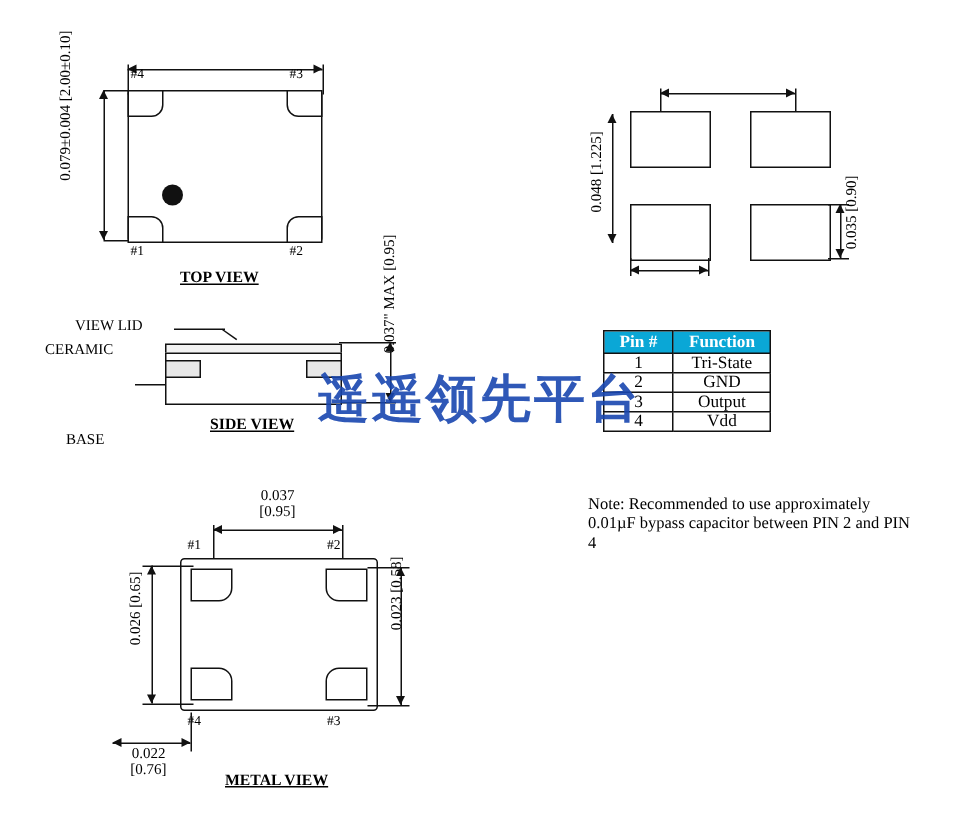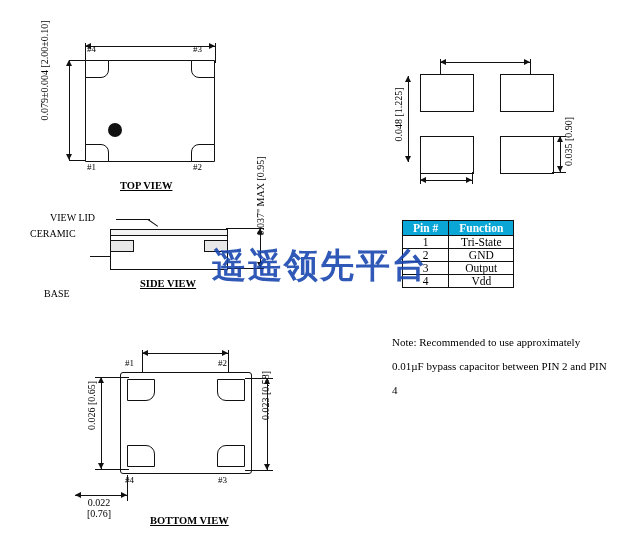--- a/index.html
+++ b/index.html
@@ -26,21 +26,21 @@
   .arrowR{border-top:3px solid transparent;border-bottom:3px solid transparent;border-left:6px solid #111;}
   .arrowU{border-left:3px solid transparent;border-right:3px solid transparent;border-bottom:6px solid #111;}
   .arrowD{border-left:3px solid transparent;border-right:3px solid transparent;border-top:6px solid #111;}
   .vdim{font-size:10px;line-height:11px;text-align:center;white-space:nowrap;
         transform:rotate(-90deg);transform-origin:center center;}
   
   table.pintable{border-collapse:collapse;font-size:11px;}
   table.pintable th{background:#0aa7d6;color:#fff;font-weight:bold;border:1px solid #111;
     padding:1px 10px;text-align:center;font-size:11.5px;}
   table.pintable td{border:1px solid #111;padding:0px 10px;text-align:center;font-size:11.5px;}
-  .note{font-size:11px;line-height:24px;width:215px;}
+  .note{font-size:11px;line-height:13px;width:215px;}
   .watermark{
     position:absolute;left:150px;top:243px;width:340px;text-align:center;
     font-family:"DejaVu Sans", sans-serif;font-weight:bold;font-size:34px;
     color:#1947b0;opacity:.9;letter-spacing:2px;
   }
   .landpad{position:absolute;border:1px solid #111;background:#fff;}
   .sidebody{position:absolute;border:1px solid #111;background:#fff;}
 </style>
 </head>
 <body>
@@ -183,20 +183,24 @@
         <td>Vdd</td>
       </tr>
     </tbody>
   </table>
 </div>
 
 <div class="abs note" style="left:392px;top:330px;">Note: Recommended to use approximately 0.01µF bypass capacitor between PIN 2 and PIN 4</div>
 
 <div class="abs" style="left:95px;top:325px;width:230px;height:215px;">
 
+  <div class="abs dim" style="left:40px;top:0px;width:100px;">
+    <span class="b">0.037</span>
+    <span class="b">[0.95]</span>
+  </div>
   <div class="line hline" style="left:47px;top:28px;width:86px;"></div>
   <div class="arrowL" style="left:47px;top:25px;"></div>
   <div class="arrowR" style="left:127px;top:25px;"></div>
   <div class="line vline" style="left:47px;top:25px;height:22px;"></div>
   <div class="line vline" style="left:133px;top:25px;height:22px;"></div>
 
   <div class="abs pkg" style="left:25px;top:47px;width:130px;height:100px;border-radius:3px;">
     <div class="corner" style="left:6px;top:6px;width:26px;height:20px;border-radius:0 0 9px 0;"></div>
     <div class="corner" style="right:6px;top:6px;width:26px;height:20px;border-radius:0 0 0 9px;"></div>
     <div class="corner" style="left:6px;bottom:6px;width:26px;height:20px;border-radius:0 9px 0 0;"></div>
@@ -234,16 +238,16 @@
 
   <div class="line hline" style="left:-20px;top:170px;width:52px;"></div>
   <div class="arrowL" style="left:-20px;top:167px;"></div>
   <div class="arrowR" style="left:26px;top:167px;"></div>
   <div class="line vline" style="left:32px;top:150px;height:26px;"></div>
   <div class="abs dim" style="left:-46px;top:172px;width:100px;">
     <span class="b">0.022</span>
     <span class="b">[0.76]</span>
   </div>
 
-  <div class="abs viewtitle" style="left:55px;top:190px;">BOTTOM VIEW</div>
+  <div class="abs viewtitle" style="left:55px;top:190px;">METAL VIEW</div>
 </div>
 
 <div class="watermark">遥遥领先平台</div>
 
 </body></html>

